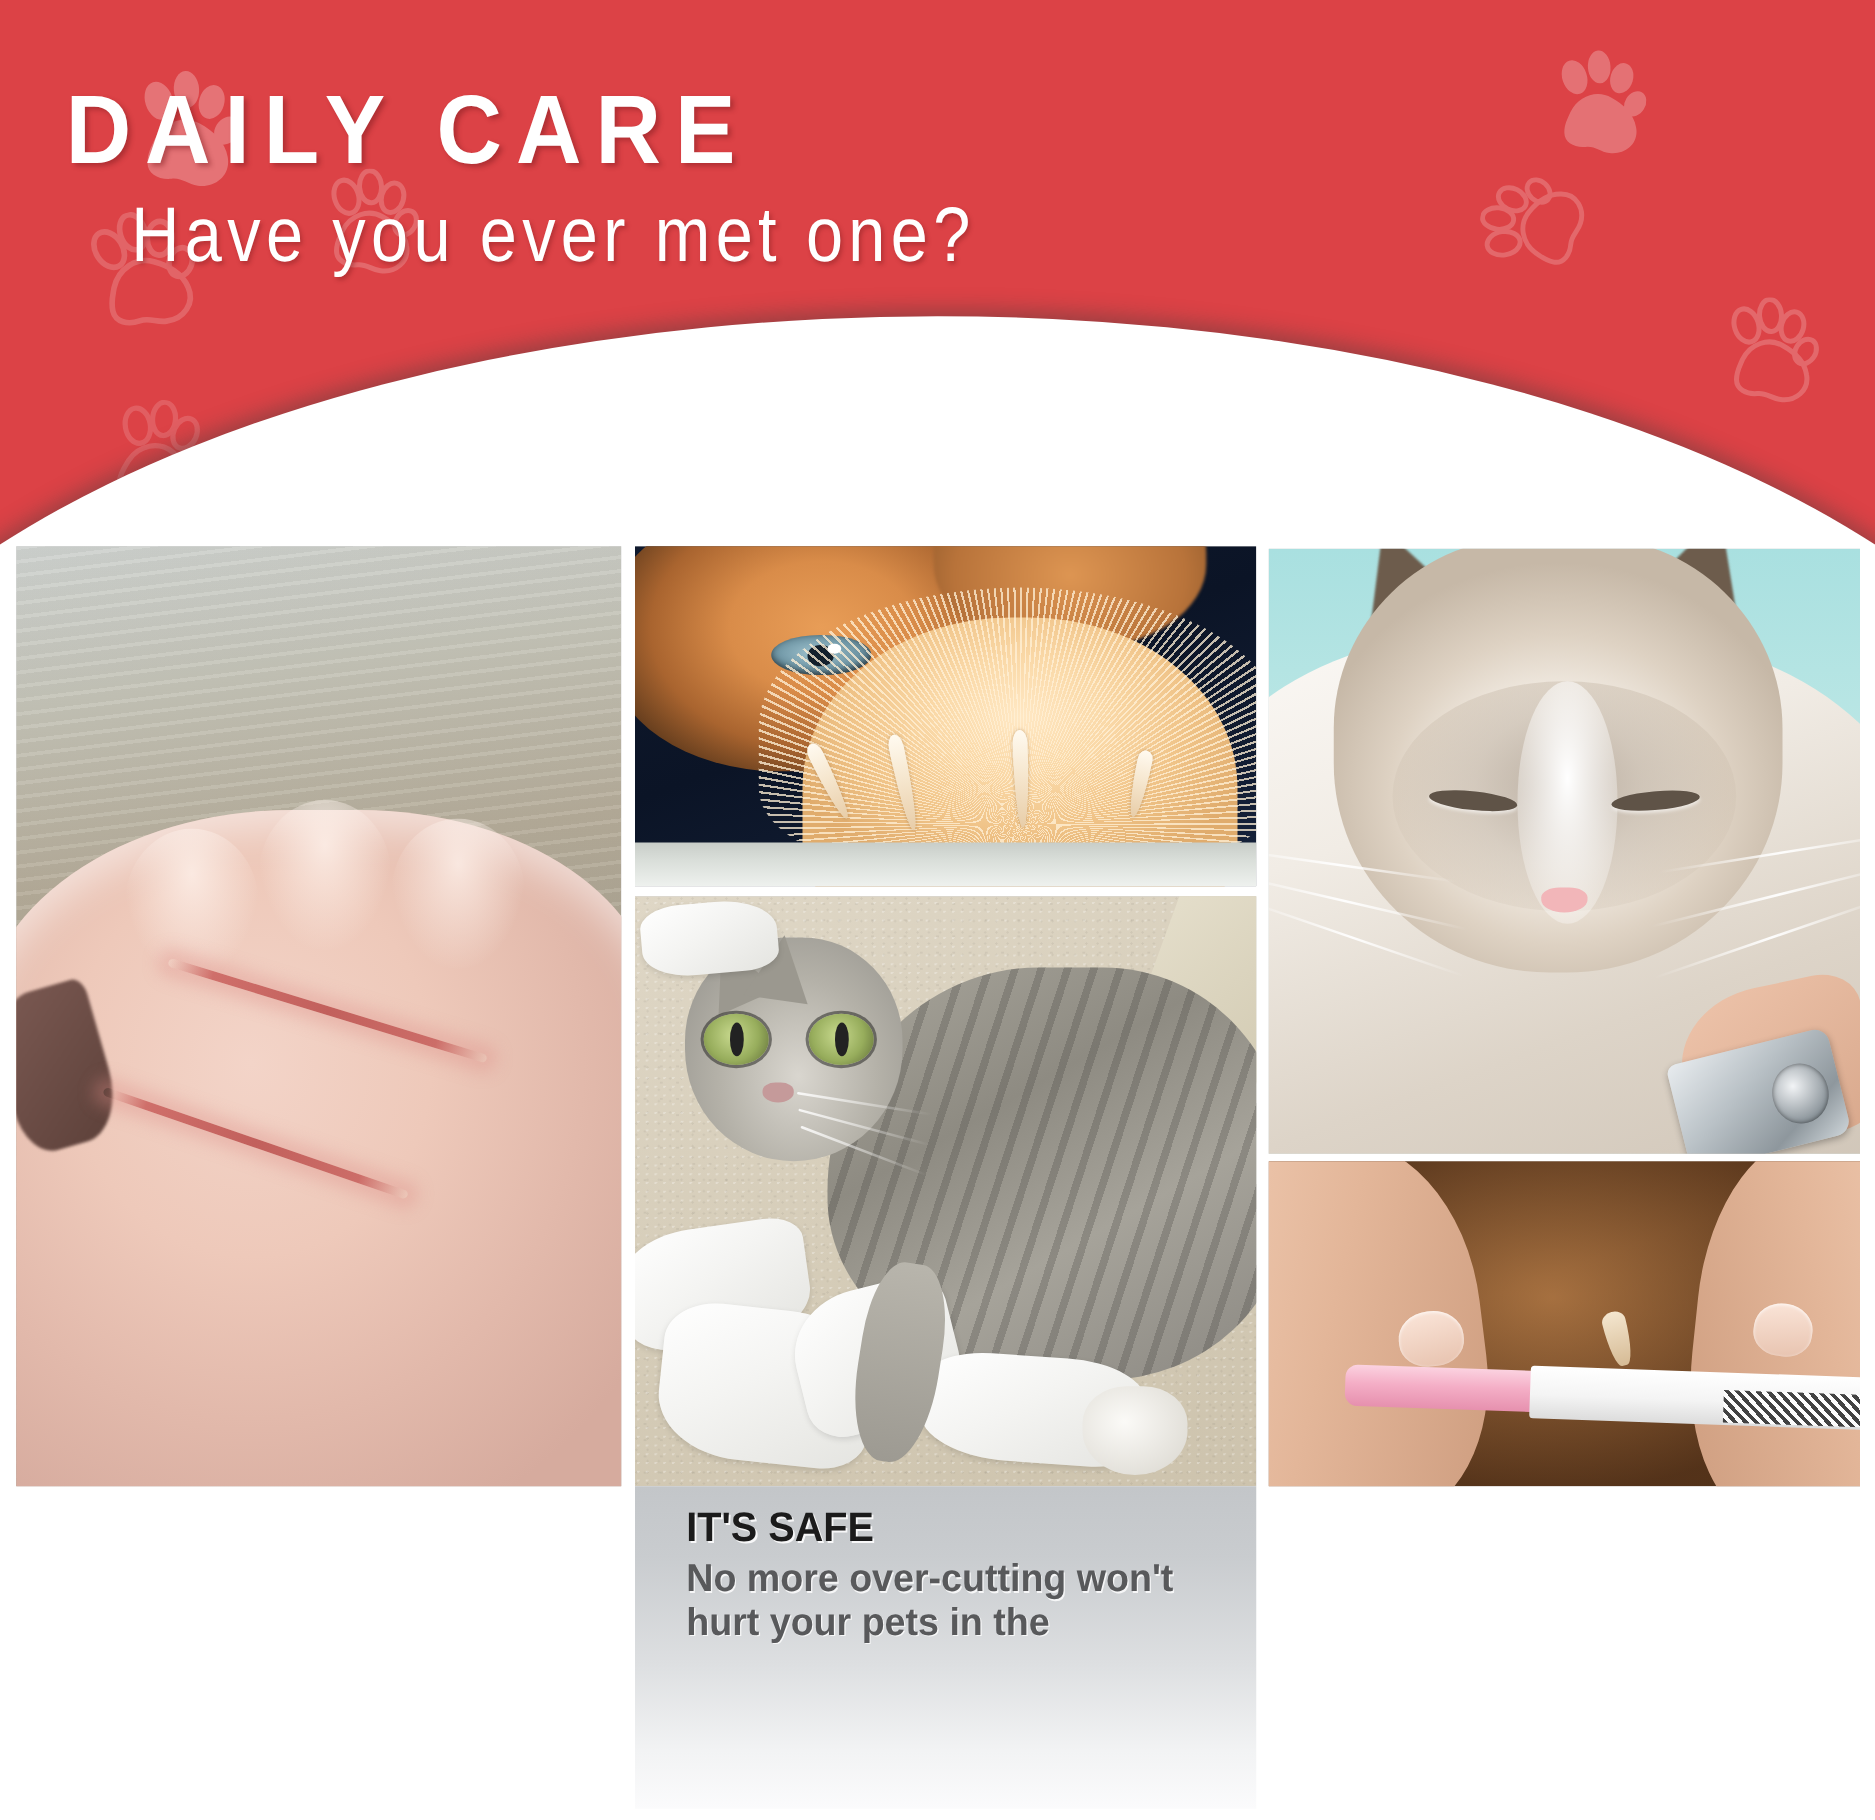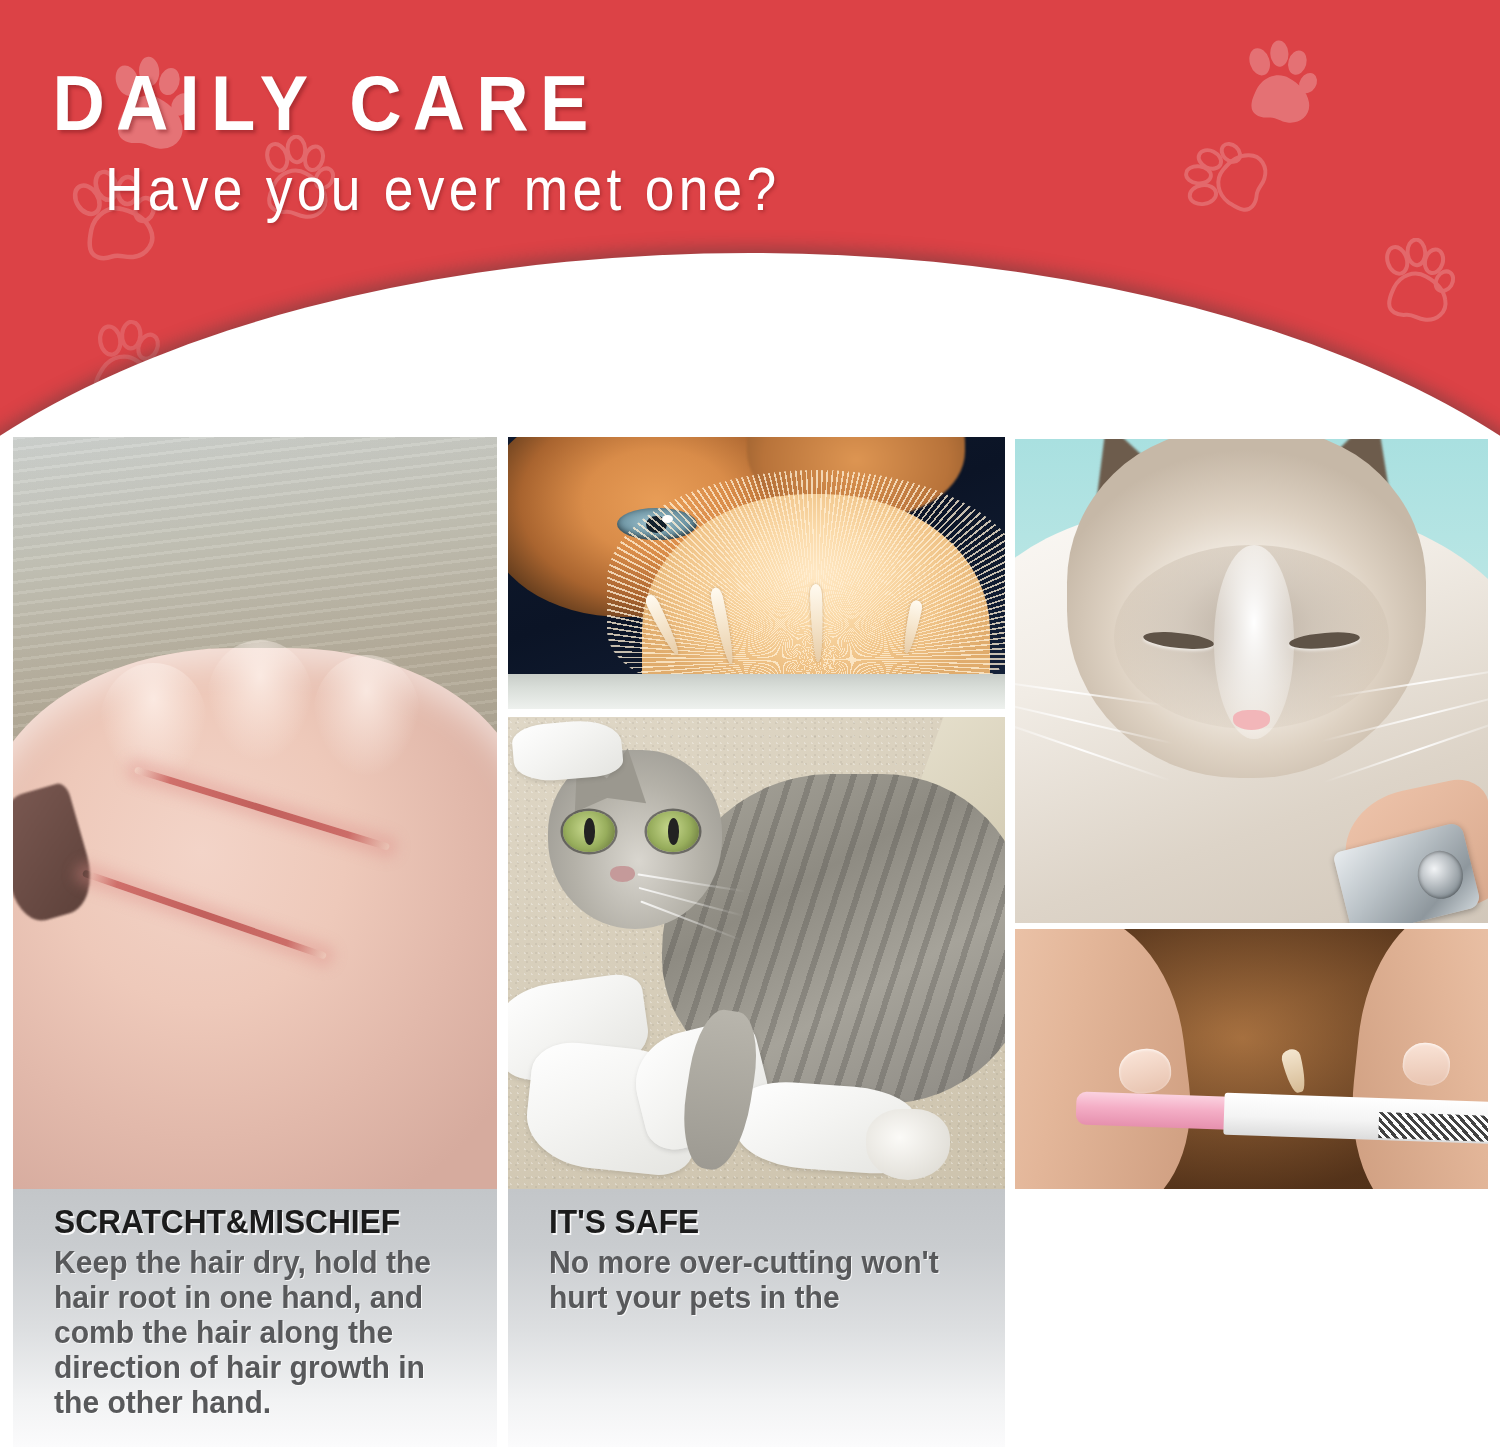--- a/index.html
+++ b/index.html
@@ -593,24 +593,20 @@
         <div class="hand"></div>
         <div class="knuckle" style="left:18%; top:30%; width:22%; height:16%;"></div>
         <div class="knuckle" style="left:40%; top:27%; width:22%; height:16%;"></div>
         <div class="knuckle" style="left:62%; top:29%; width:22%; height:16%;"></div>
         <div class="thumb"></div>
         <div class="scratch scratch-1"></div>
         <div class="scratch scratch-2"></div>
       </div>
     </div>
 
-    <div class="caption" style="top:752px; height:258px;">
-      <p class="caption-title">SCRATCHT&amp;MISCHIEF</p>
-      <p class="caption-body">Keep the hair dry, hold the hair root in one hand, and comb the hair along the direction of hair growth in the other hand.</p>
-    </div>
   </div>
 
   <div class="column" id="column-middle">
 
     <div class="photo" style="top:0; height:272px;">
       <div class="scene scene-paw">
         <div class="catface"></div>
         <div class="catface2"></div>
         <div class="eye"></div>
         <div class="pawpad"></div>

